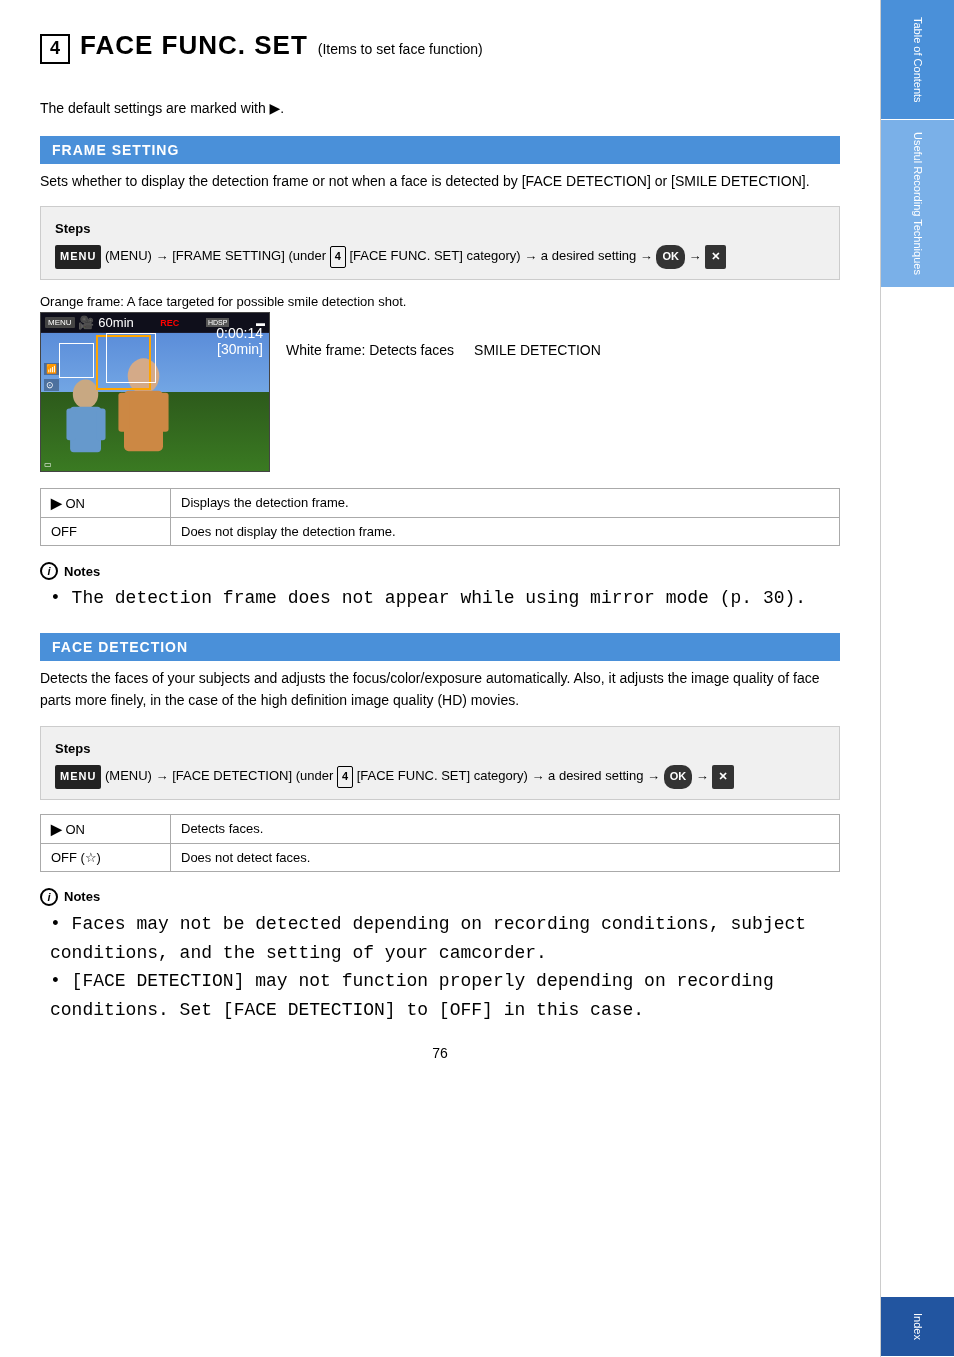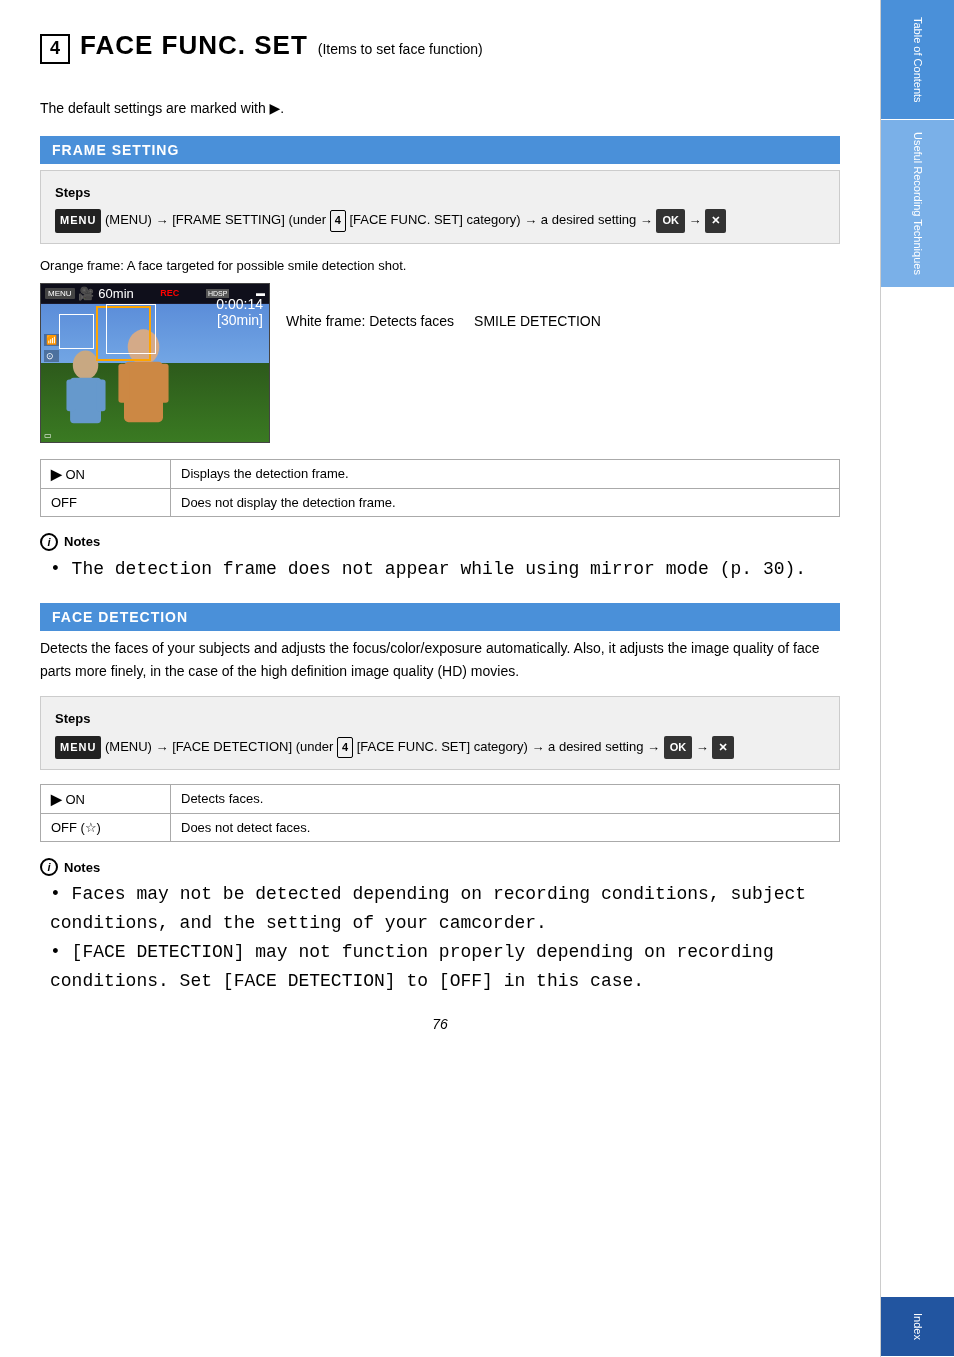--- a/index.html
+++ b/index.html
@@ -129,21 +129,21 @@
       padding: 0px 4px;
       border-radius: 2px;
     }
     .ok-btn {
       display: inline-block;
       background: #333;
       color: #fff;
       font-size: 11px;
       font-weight: bold;
       padding: 2px 6px;
-      border-radius: 2px;
+      border-radius: 10px;
     }
     .x-btn {
       display: inline-block;
       background: #333;
       color: #fff;
       font-size: 11px;
       font-weight: bold;
       padding: 2px 6px;
       border-radius: 2px;
     }
@@ -352,44 +352,44 @@
       font-family: Liberation Mono, monospace;
     }
     .notes-list li::before {
       content: "• ";
     }
 
     .page-number {
       text-align: center;
       font-size: 14px;
       margin-top: 20px;
-      font-style: italic;
     }
 
     .orange-desc {
       font-size: 13px;
-      margin-bottom: 10px;
+      margin-bottom: 3px;
     }
   </style>
 </head>
 <body>
 
 <div class="main-content">
 
   <div class="page-title">
     <span class="title-icon">4</span>
     <span class="title-main">FACE FUNC. SET</span>
     <span class="title-sub">(Items to set face function)</span>
   </div>
 
   <p class="default-note">The default settings are marked with ▶.</p>
 
   <div>
     <div class="section-header">FRAME SETTING</div>
 
+    <p class="desc-text">Sets whether to display the detection frame or not when a face is detected by [FACE DETECTION] or [SMILE DETECTION].</p>
 
     <div class="steps-box">
       <div class="steps-label">Steps</div>
       <div>
         <span class="menu-btn">MENU</span>
         <span> (MENU) → [FRAME SETTING] (under </span>
         <span class="icon-num">4</span>
         <span> [FACE FUNC. SET] category) → a desired setting → </span>
         <span class="ok-btn">OK</span>
         <span> → </span>

